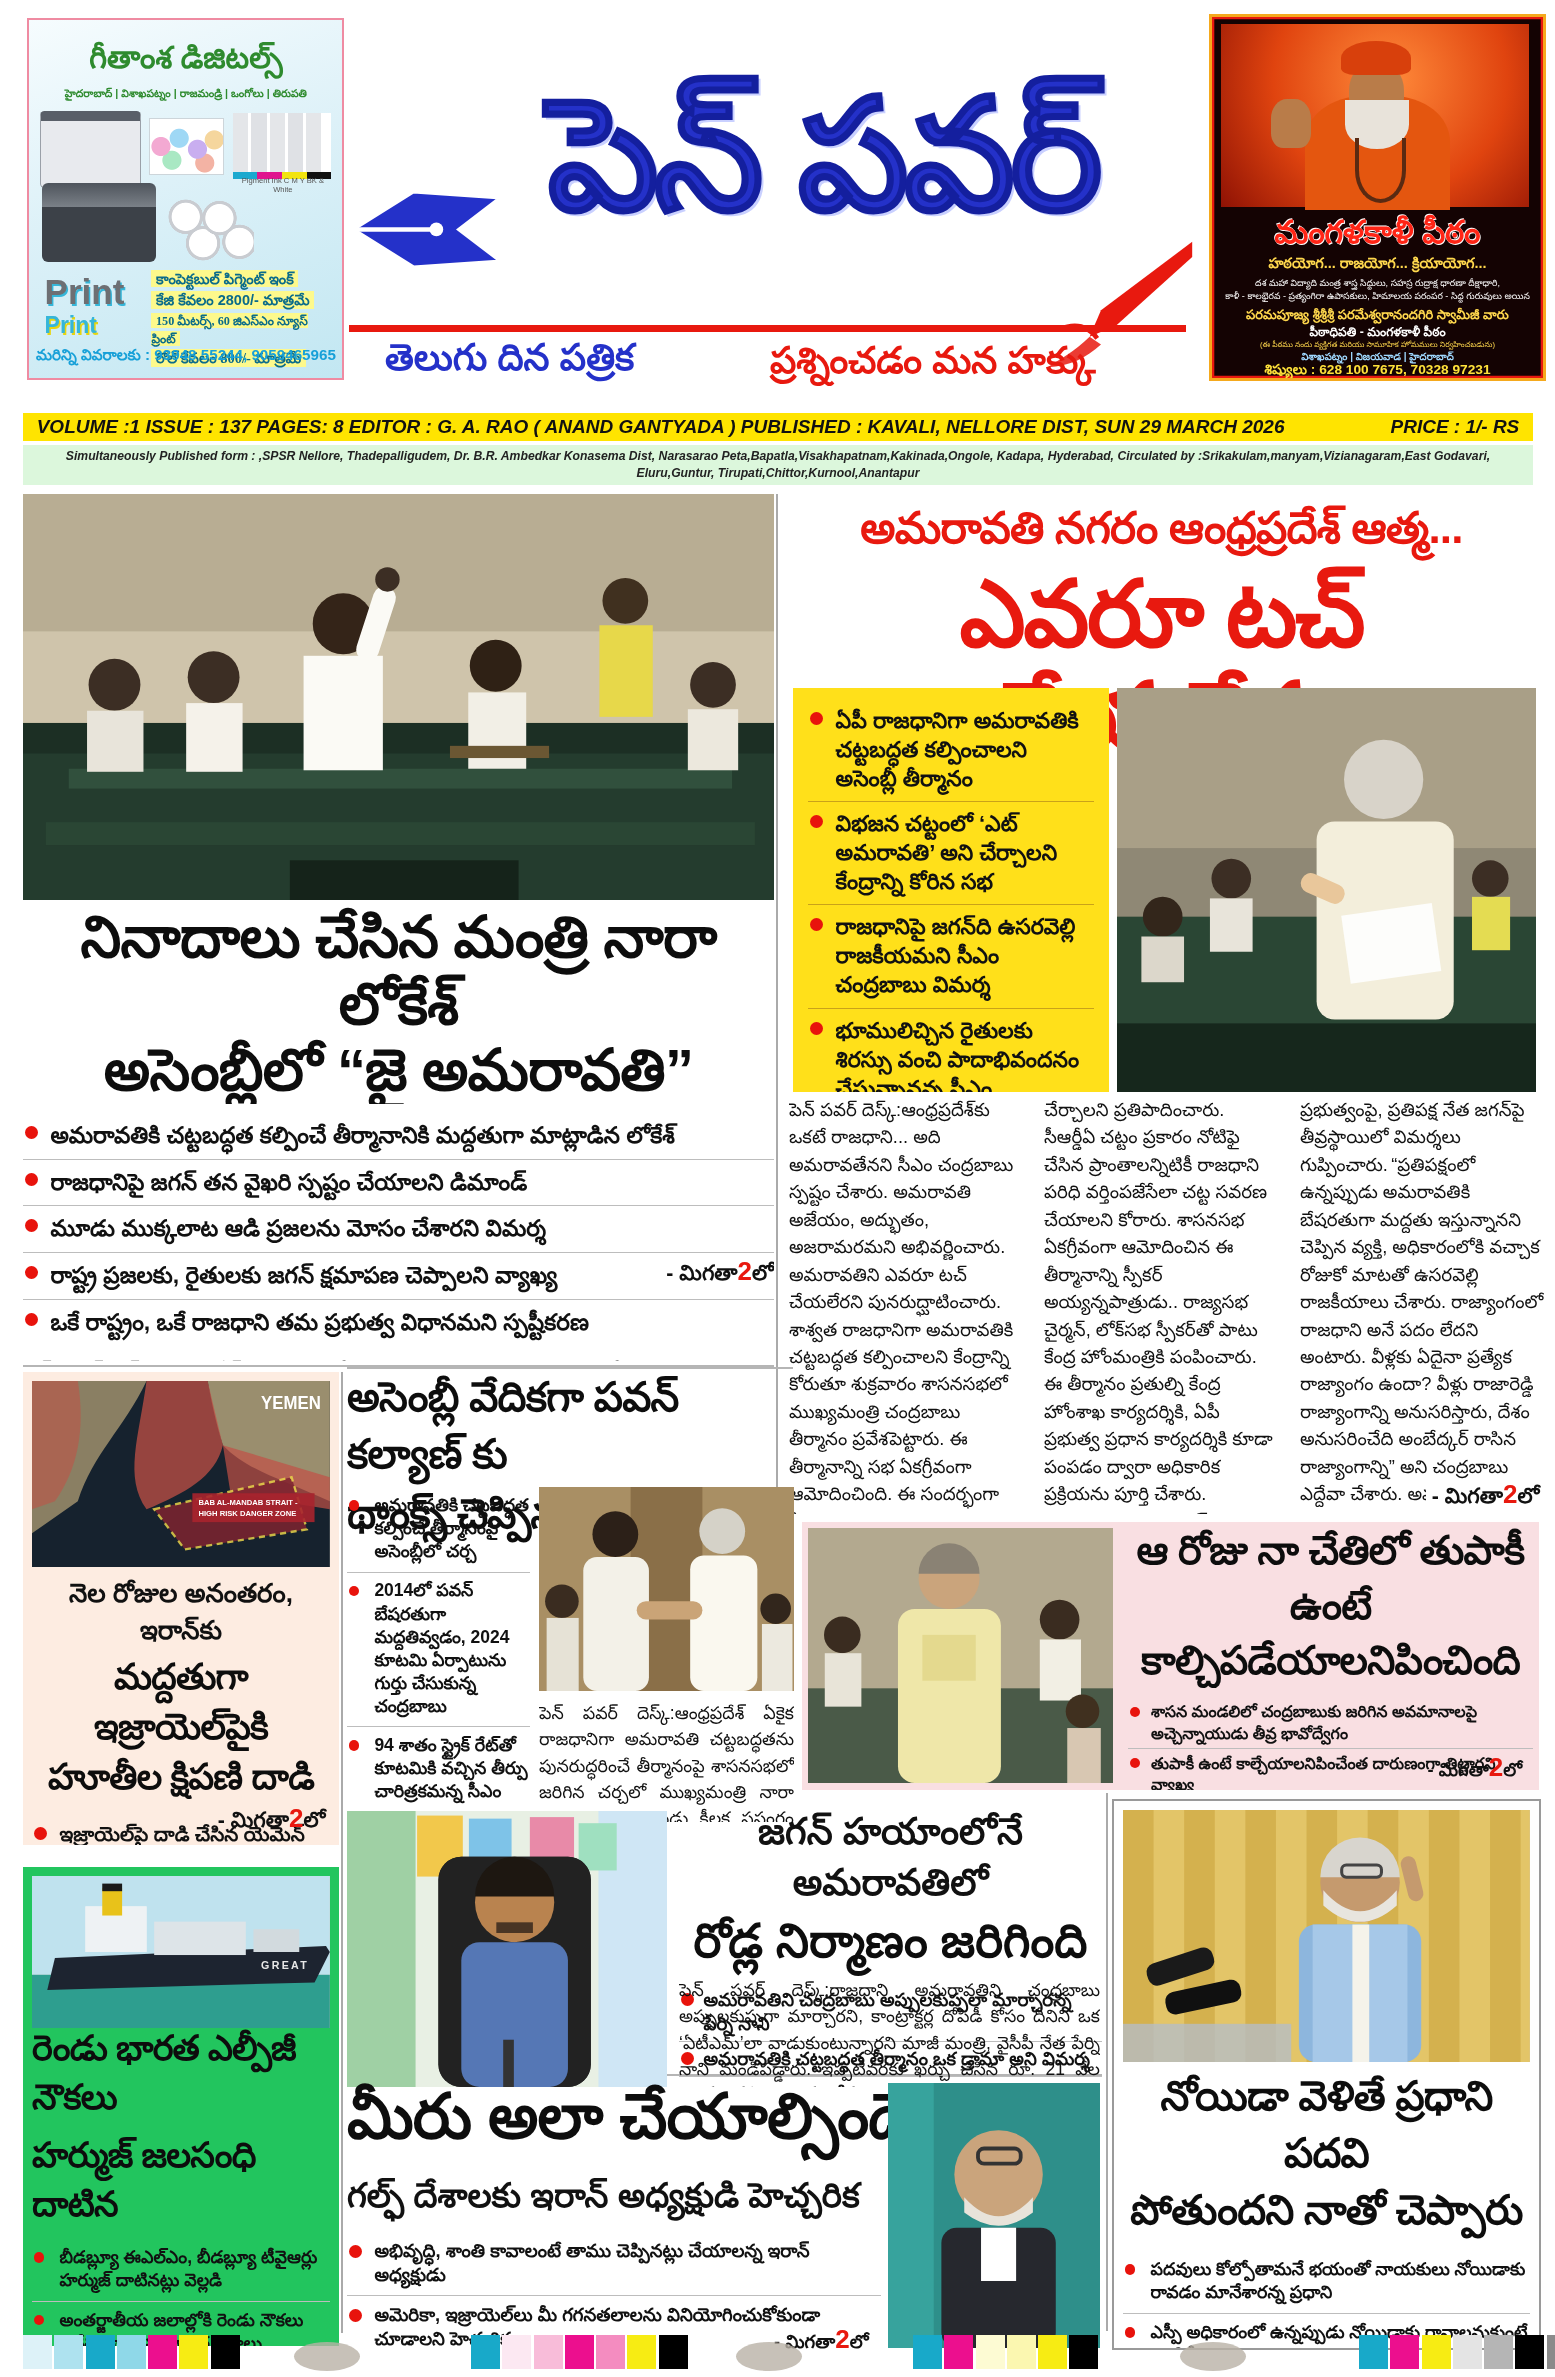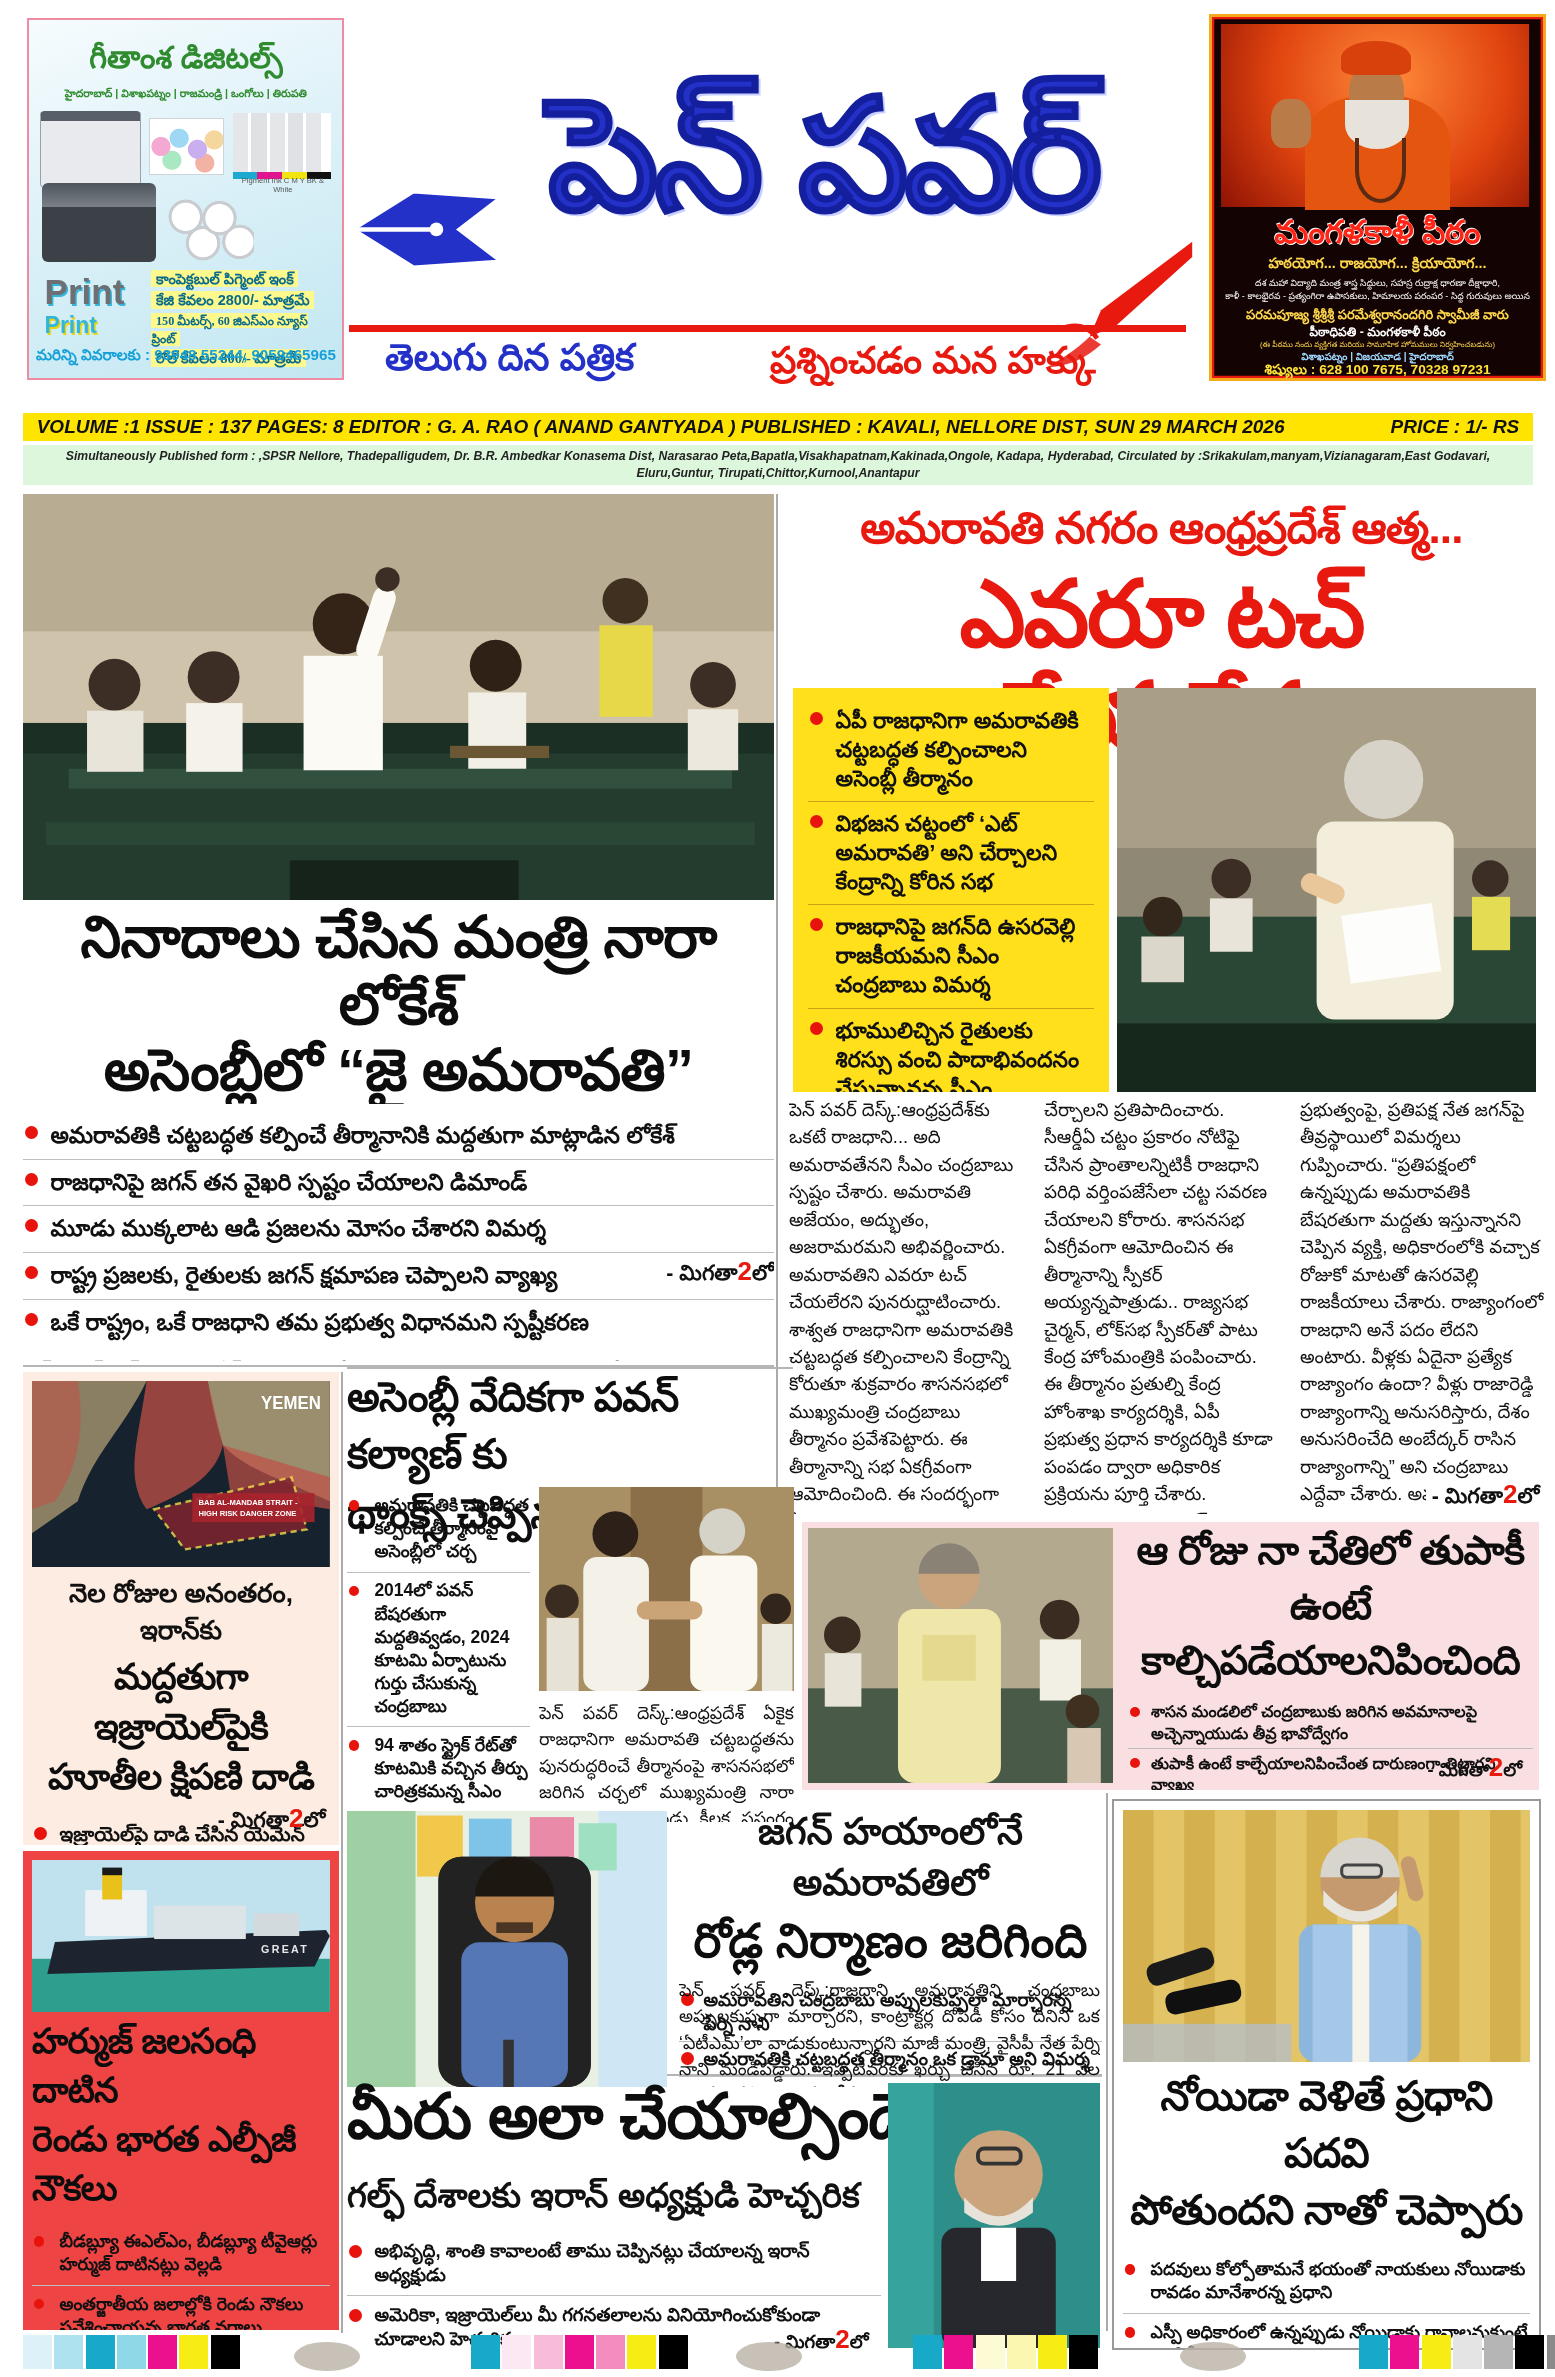--- a/index.html
+++ b/index.html
@@ -47,21 +47,21 @@
   .body-txt{font-size:20px;line-height:1.5;text-align:justify;color:#111;}
   
   .lead-kicker{left:782px;top:503px;width:759px;font-size:44px;font-weight:900;color:#e8190f;letter-spacing:-0.8px;}
   .lead-head{left:782px;top:563px;width:759px;font-size:93px;font-weight:900;color:#e8190f;letter-spacing:-2.3px;line-height:1.1;}
   .lead-box{left:793px;top:688px;width:316px;height:404px;background:#ffe01a;padding:10.7px 15.2px;box-sizing:border-box;}
   .lead-box .b-row{font-size:22px;font-weight:800;border-bottom-color:#c9a21a;}
   
   .h-black{font-weight:900;color:#0d0d0d;letter-spacing:-0.8px;}
   .sec-pink{background:#f9dfe2;}
   .sec-peach{background:#fdece1;}
-  .sec-lav{background:#ef4444;}
+  .sec-lav{background:#22c55e;margin-top:16px;}
   .cal{display:flex;gap:2.3px;position:absolute;top:2335px;}
   .cal div{width:29px;height:34px;}
   .oval{position:absolute;top:2342px;width:66px;height:29px;background:#b9b1a6;border-radius:50%;opacity:.8;}
 </style>
 </head>
 <body>
 
 <div id="page">
 
   <div class="abs left-ad ovh">
@@ -414,22 +414,22 @@
         <path d="M20,150 L370,140 L390,100 L385,92 L30,108 Z" fill="#1d2430"></path>
         <rect x="70" y="40" width="80 " height="60" fill="#eef2f4"></rect>
         <rect x="70" y="40" width="80" height="60" fill="#eef2f4"></rect>
         <rect x="92" y="16" width="26" height="36" fill="#e8c21a"></rect>
         <rect x="92" y="10" width="26" height="10" fill="#1a1a1a"></rect>
         <rect x="160" y="60" width="120" height="44" fill="#dde4e8"></rect>
         <rect x="290" y="70" width="60" height="30" fill="#d2dade"></rect>
         <text x="300" y="122" fill="#e8e8e8" font-size="14" font-weight="bold" letter-spacing="3" font-family="Liberation Sans,sans-serif">GREAT</text>
       </svg>
     </div>
+    <div class="h-black ovh" style="font-size:35px;">రెండు భారత ఎల్పీజీ నౌకలు</div>
     <div class="h-black ovh" style="font-size:35px;margin-top:9.1px;">హర్ముజ్ జలసంధి దాటిన</div>
-    <div class="h-black ovh" style="font-size:35px;">రెండు భారత ఎల్పీజీ నౌకలు</div>
     <div style="margin-top:6.1px;">
       <div class="b-row" style="font-size:17.5px;"><span class="dot" style="width:10.7px;height:10.7px;"></span><span>బీడబ్ల్యూ ఈఎల్ఎం, బీడబ్ల్యూ టీవైఆర్లు హర్ముజ్ దాటినట్లు వెల్లడి</span></div>
       <div class="b-row" style="font-size:17.5px;"><span class="dot" style="width:10.7px;height:10.7px;"></span><span>అంతర్జాతీయ జలాల్లోకి రెండు నౌకలు ప్రవేశించాయన్న భారత వర్గాలు</span></div>
 
     </div>
 
   </div>
 
   <div class="cal" style="left:23px;">
     <div style="background:#ddf2f8;"></div>

